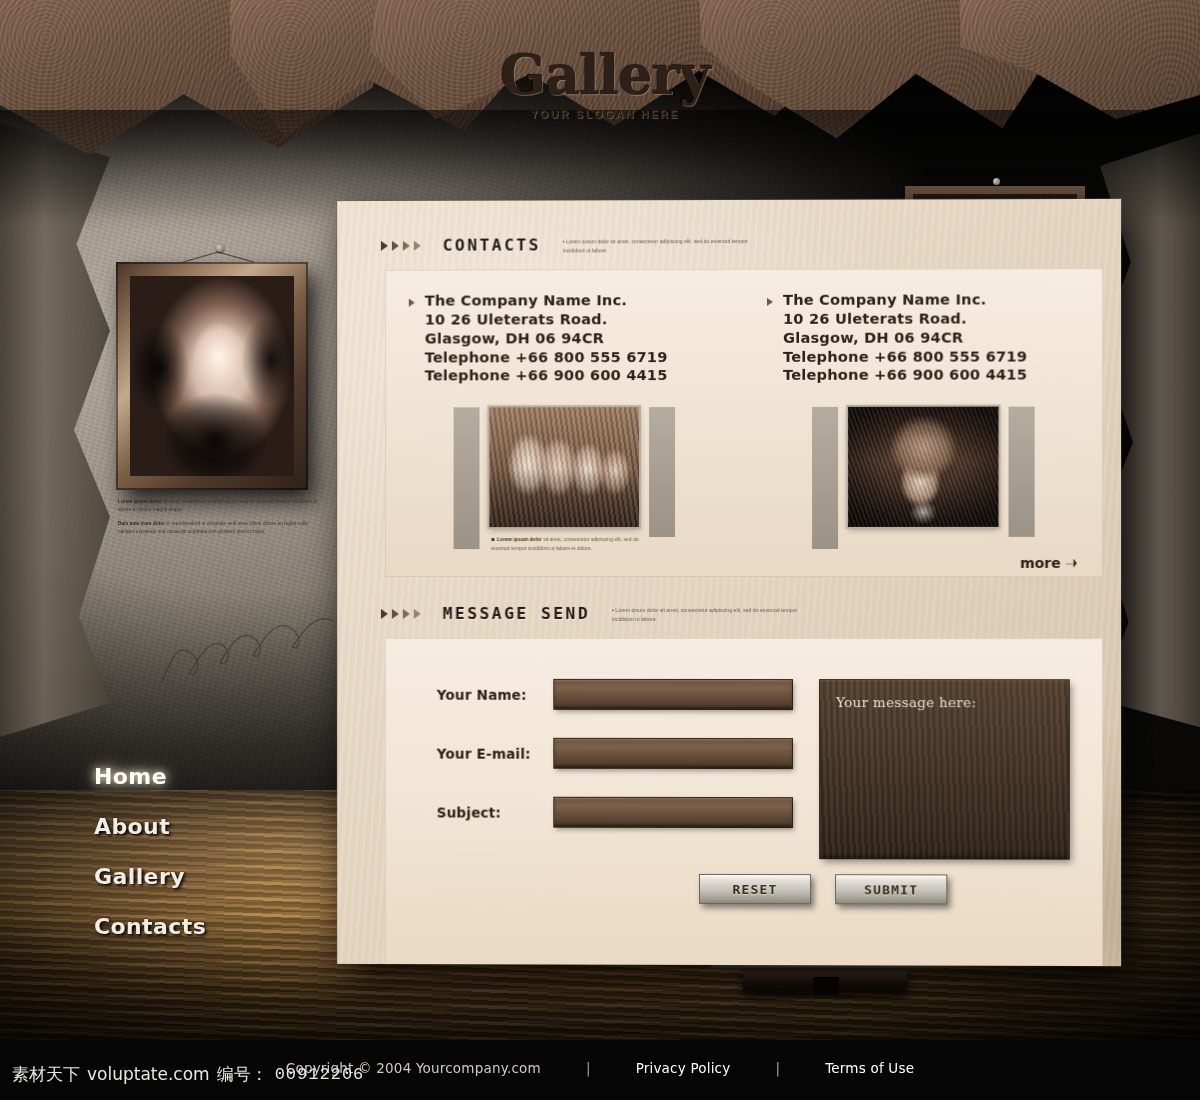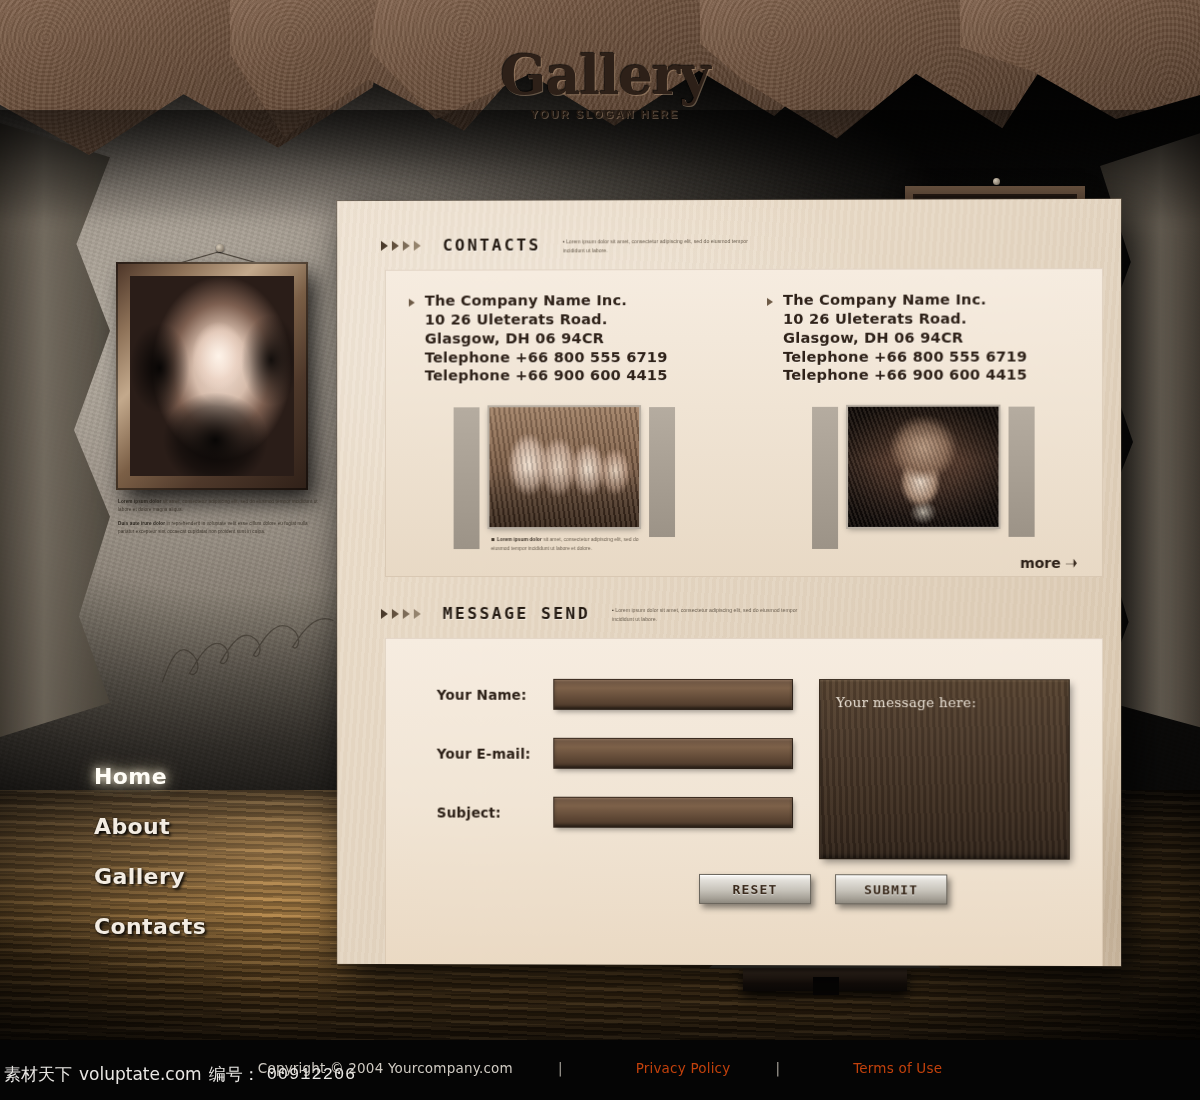--- a/index.html
+++ b/index.html
@@ -368,28 +368,28 @@
     text-shadow: 0 0 9px rgba(255,248,225,.95), 0 0 18px rgba(255,238,190,.7), 2px 2px 3px rgba(0,0,0,.8);
   }
 
   
   #footer{
     position:absolute; left:0; top:1052px; width:1200px; height:32px; z-index:9;
     display:flex; align-items:center; justify-content:center;
     font-family:"DejaVu Sans", sans-serif; font-size:13.5px; color:#cfcac2; letter-spacing:.2px;gap:36px;
   }
   #footer span{ cursor:default; }
-  #footer a{ color:#c2410c; text-decoration:none; cursor:pointer;margin-left:28px; }
+  #footer a{ color:#ffffff; text-decoration:none; cursor:pointer; }
   .fsep{ margin:0 9px; color:#a9a49c; }
 
   
   #watermark{
     position:absolute; left:0; top:1058px; width:420px; height:32px; z-index:10;
     display:flex; align-items:center; color:#e9e7e4; font-size:17px;
-    font-family:"DejaVu Sans", sans-serif; padding-left:4px; gap:7px;
+    font-family:"DejaVu Sans", sans-serif; padding-left:12px; gap:7px;
   }
   #watermark .wm-cn{ font-size:17px; }
   #watermark .wm-num{ letter-spacing:1px;font-family:Liberation Mono, monospace; }
   .black-bar{ position:absolute; left:0; top:1040px; width:1200px; height:60px; background:#050505; z-index:7; }
 </style>
 </head>
 <body>
 
 <div id="scene">
 

